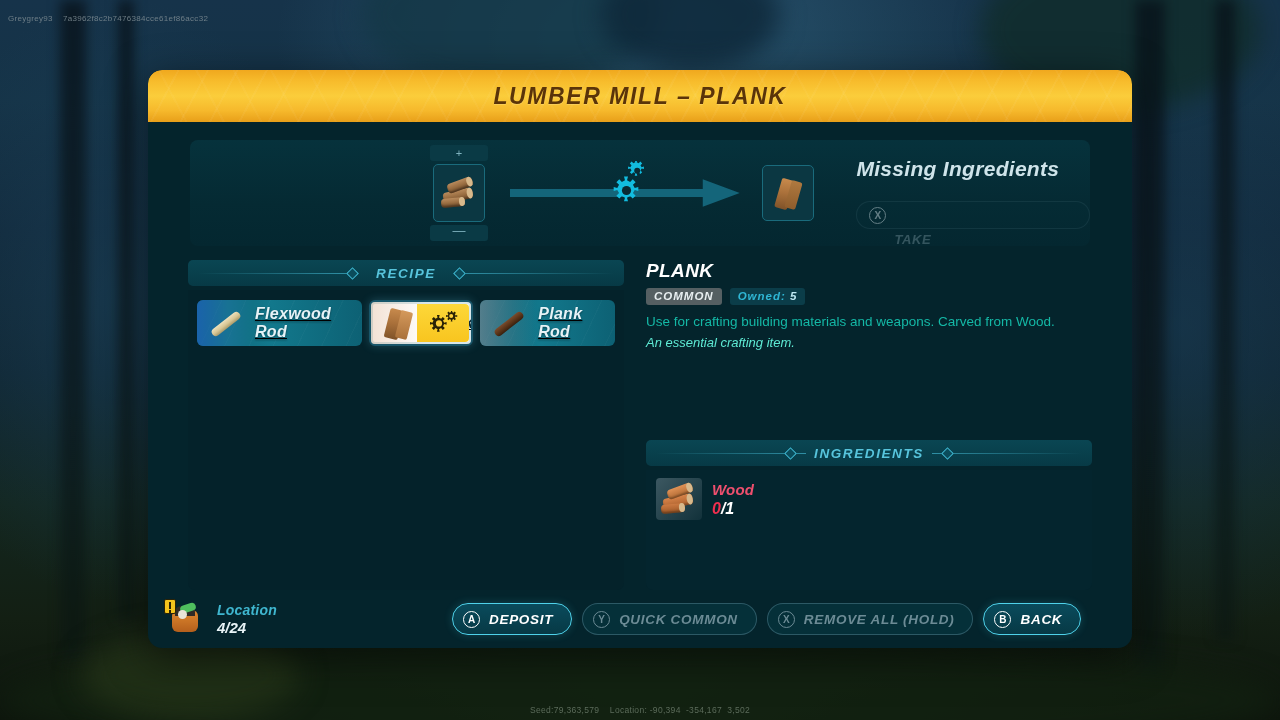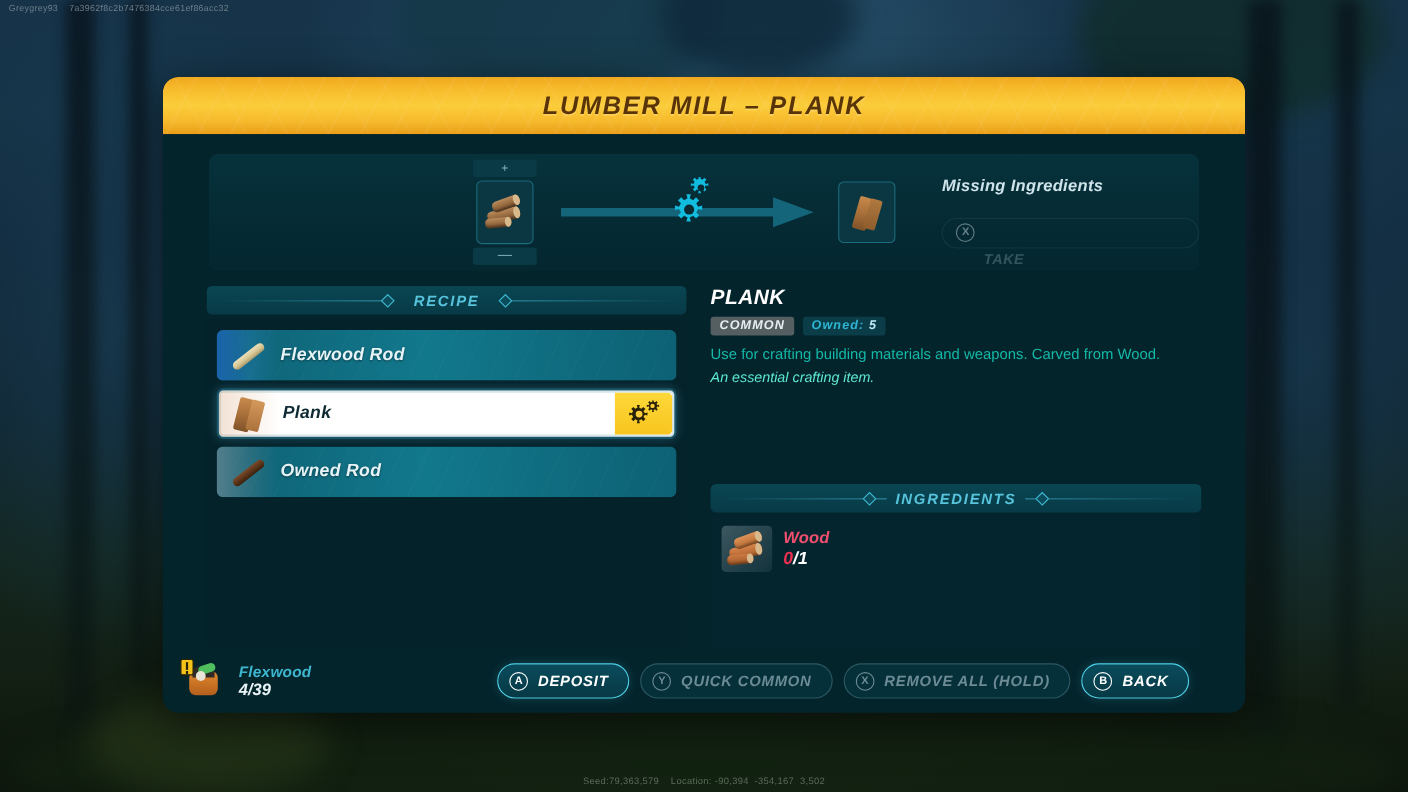--- a/index.html
+++ b/index.html
@@ -33,21 +33,21 @@
     filter: blur(12px);
   }
   .ground-blob {
     position: absolute;
     border-radius: 50%;
     filter: blur(14px);
   }
 
   
   .debug-top {
-    position: absolute; left: 8px; top: 3px;
+    position: absolute; left: 8px; top: 14px;
     font-size: 8px; letter-spacing: .3px;
     color: #7d8b92; opacity: .85;
     font-family: "Liberation Sans", sans-serif;
     white-space: pre;
   }
   .debug-bottom {
     position: absolute; left: 0; right: 0; bottom: 5px;
     text-align: center;
     font-size: 8.5px; letter-spacing: .3px;
     color: #6d7d6c; opacity: .8;
@@ -126,21 +126,21 @@
     position: relative;
     width: 236px; height: 40px;
     margin: 0 22px;
     display: flex; align-items: center;
   }
   .arrow-line { width: 100%; height: 100%; }
   .gears { position: absolute; left: 96px; top: -12px; }
 
   .missing-block { margin-left: 42px; width: 240px; }
   .missing-title {
-    font-size: 15px; font-weight: bold; font-style: italic;
+    font-size: 21px; font-weight: bold; font-style: italic;
     color: #cfe4ea; letter-spacing: .3px;
     margin-bottom: 20px;
   }
   .take-btn {
     height: 28px; border-radius: 14px;
     border: 1px solid rgba(90,130,140,.35);
     background: rgba(10,50,60,.35);
     display: flex; align-items: center; gap: 8px;
     padding: 0 12px;
     opacity: .45;
@@ -186,21 +186,21 @@
     letter-spacing: 1.6px; color: #57c4dc;
   }
 
   
   .list-panel {
     margin-top: 4px;
     flex: 1 1 auto;
     background: #04222a;
     border-radius: 0 0 7px 7px;
     padding: 10px 9px 10px 9px;
-    display: flex; flex-direction: column; gap: 7px;
+    display: flex; flex-direction: row; gap: 7px; text-decoration: underline;
   }
 
   .recipe-row {
     position: relative;
     height: 46px;
     border-radius: 6px;
     display: flex; align-items: center;
     overflow: hidden;
     background:
       repeating-linear-gradient(115deg, rgba(255,255,255,0.022) 0 1px, rgba(0,0,0,0) 1px 22px),
@@ -471,21 +471,21 @@
                 </svg>
               </div>
             </div>
 
             <div class="recipe-row dark">
               <div class="icon-cell">
                 <div class="ico">
                   <div class="rod-dark" style="left:4px;top:14px;"></div>
                 </div>
               </div>
-              <div class="rowlabel">Owned Rod</div>
+              <div class="rowlabel">Plank Rod</div>
             </div>
 
           </div>
         </div>
 
         <div class="col-right">
           <div class="item-title">PLANK</div>
 
           <div class="badge-row">
             <div class="badge rarity">COMMON</div>
@@ -535,22 +535,22 @@
         <div class="inv-icon">
           <div style="position:absolute;left:10px;top:12px;width:26px;height:22px;border-radius:6px;background:linear-gradient(180deg,#e0892f,#b45f1c);"></div>
           <div style="position:absolute;left:13px;top:8px;width:20px;height:10px;border-radius:6px 6px 0 0;background:#2f2a26;"></div>
           <div style="position:absolute;left:18px;top:6px;width:16px;height:8px;border-radius:4px;background:#4fbf5e;transform:rotate(-18deg);"></div>
           <div style="position:absolute;left:16px;top:12px;width:9px;height:9px;border-radius:50%;background:#e8e4d8;"></div>
           <div style="position:absolute;left:2px;top:1px;width:12px;height:15px;border-radius:2px;background:#f3c31c;border:1.5px solid #2a2206;"></div>
           <div style="position:absolute;left:6.5px;top:3.5px;width:2.5px;height:7px;background:#2a2206;"></div>
           <div style="position:absolute;left:6.5px;top:12px;width:2.5px;height:2.5px;background:#2a2206;"></div>
         </div>
         <div class="inv-text">
-          <div class="inv-label">Flexwood</div>
-          <div class="inv-count">4/39</div>
+          <div class="inv-label">Location</div>
+          <div class="inv-count">4/24</div>
         </div>
       </div>
 
       <div class="actions">
         <div class="act-btn enabled">
           <div class="prompt-circle">A</div>
           <div class="lbl">DEPOSIT</div>
         </div>
         <div class="act-btn">
           <div class="prompt-circle">Y</div>

